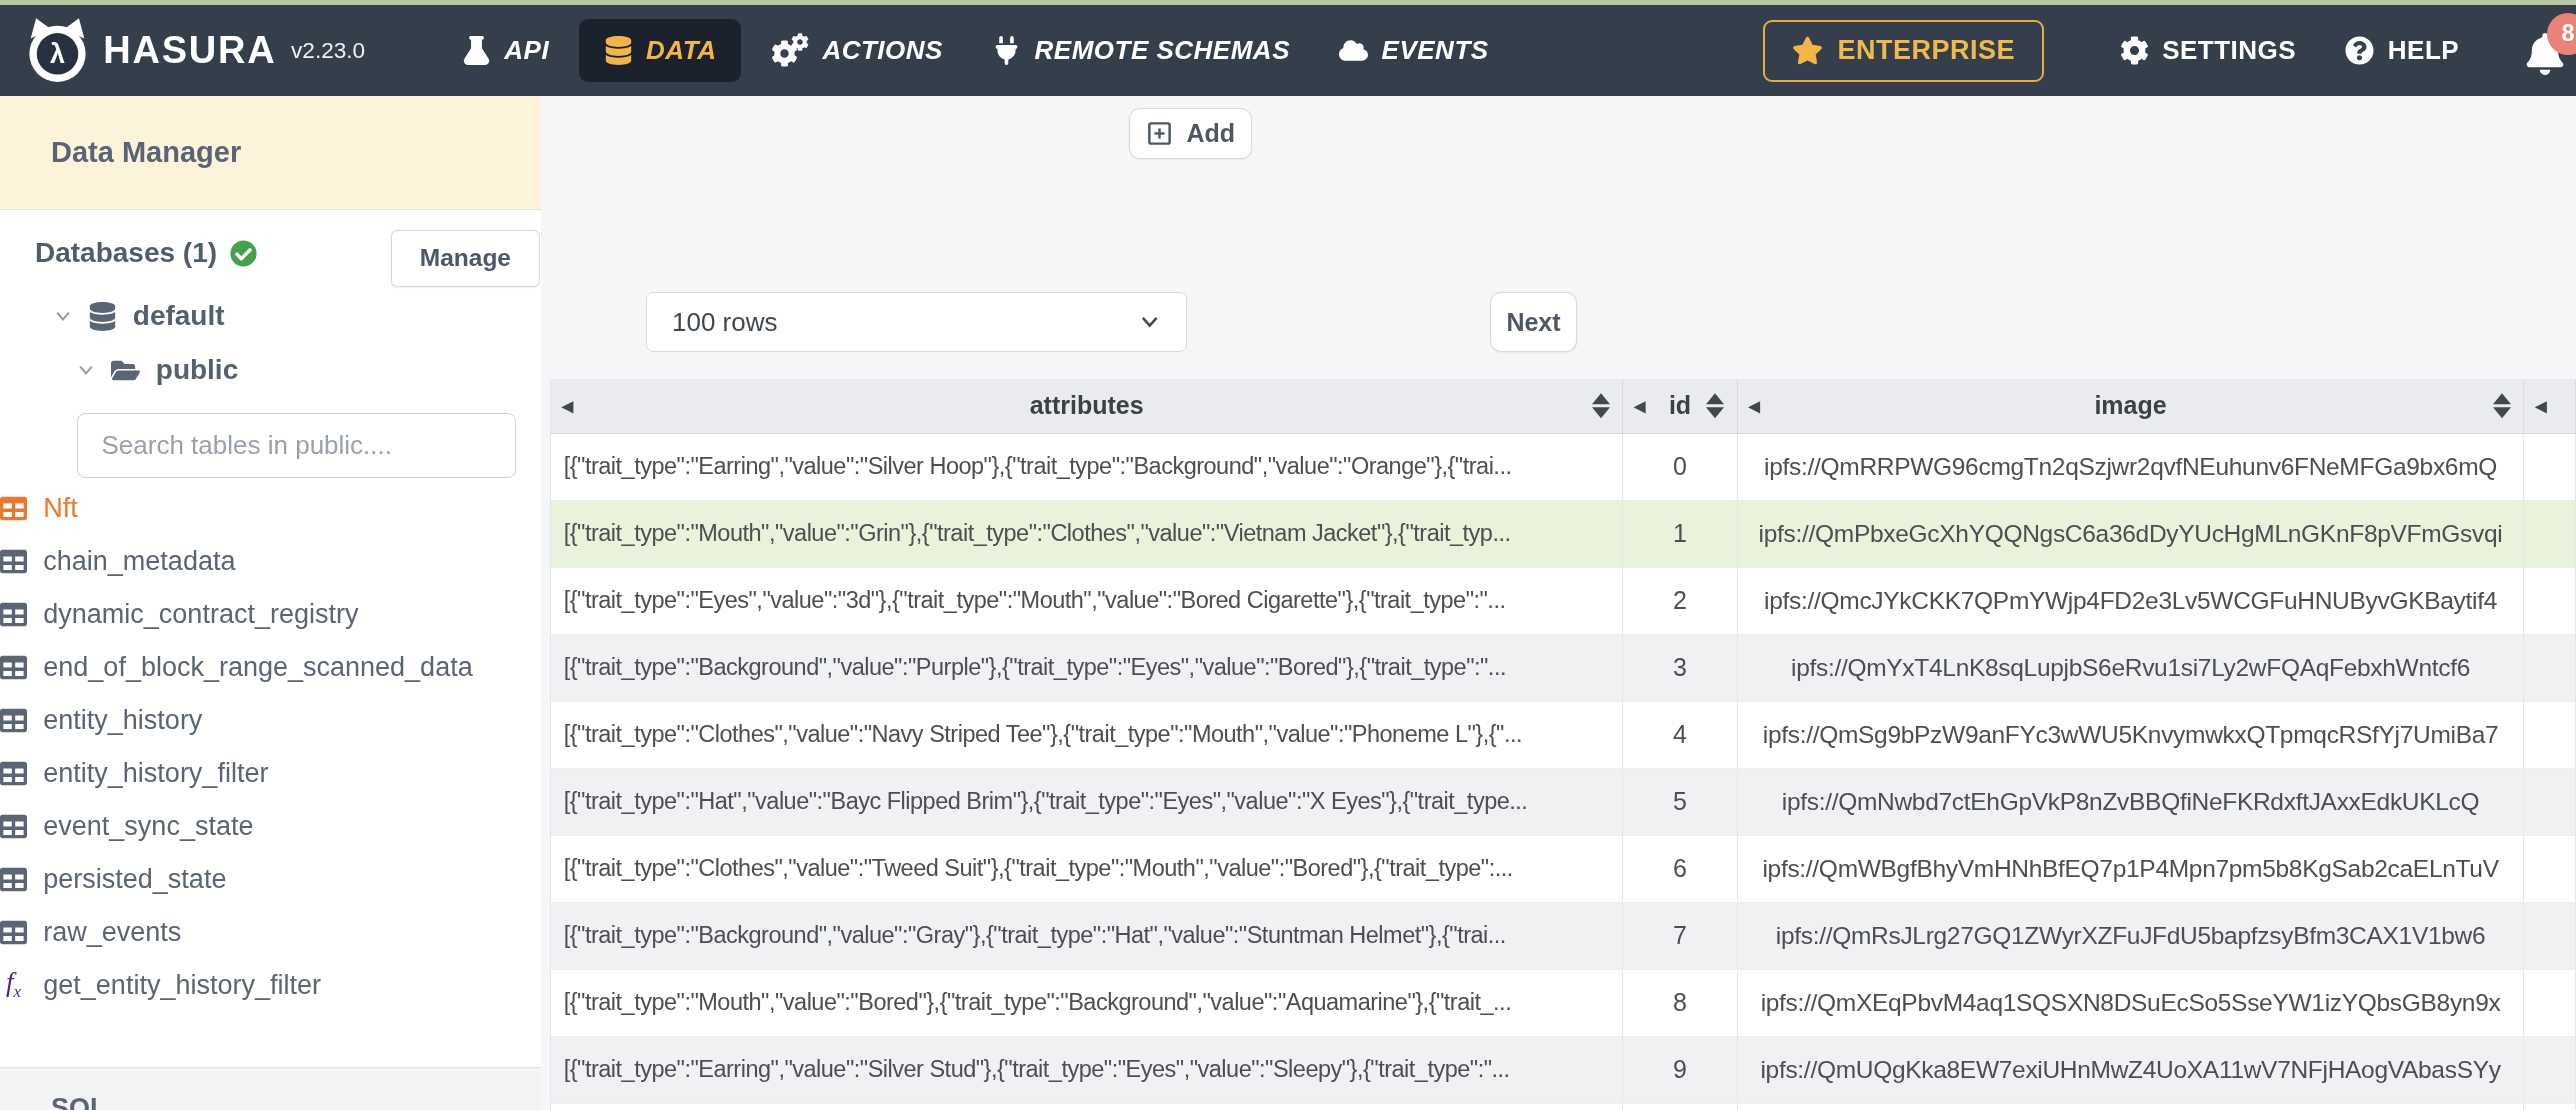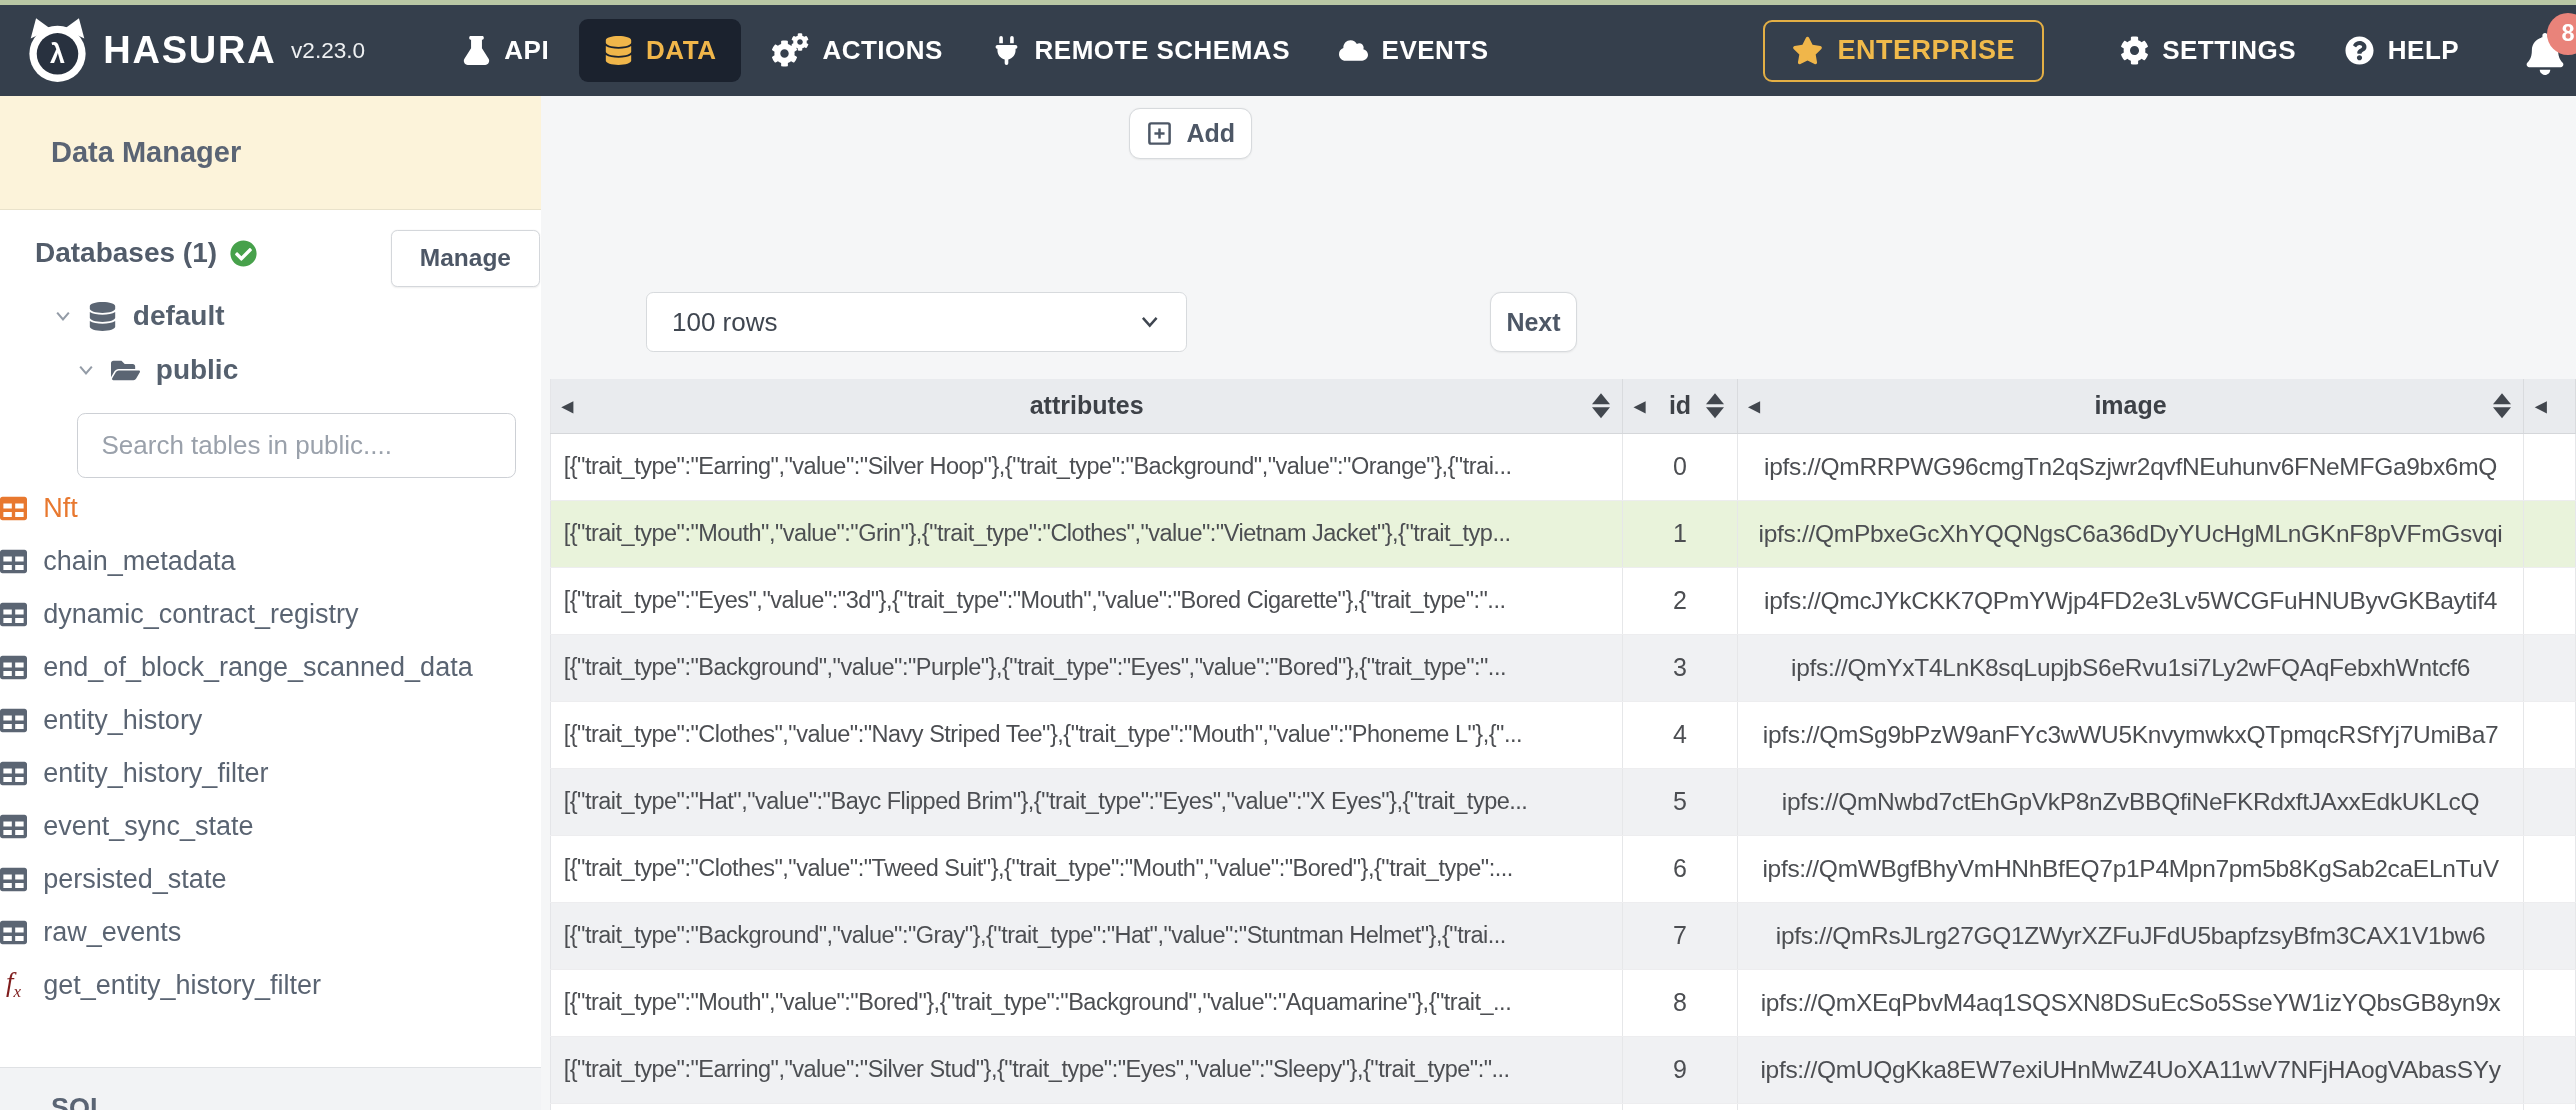--- a/index.html
+++ b/index.html
@@ -6,21 +6,21 @@
   html,body { margin:0; padding:0; }
   .screen { position:relative; width:2576px; height:1110px; overflow:hidden;
             background:#f4f5f6; font-family:"Liberation Sans", sans-serif; }
 
   
   .topstrip { height:5.4px; background:#b9c7a4; }
   .navbar { height:91px; background:#353f4c; display:flex; align-items:center; color:#fff; }
   .logo { width:67px; height:67px; margin-left:23.5px; flex:0 0 auto; }
   .brand { font-size:38px; font-weight:bold; letter-spacing:1.8px; margin-left:12.7px; }
   .version { font-size:22.6px; margin-left:14.5px; color:#eef0f2; }
-  .nav { display:flex; align-items:center; margin-left:72px; height:100%; }
+  .nav { display:flex; align-items:center; margin-left:72px; height:100%;font-style:italic; }
   .nav-item { display:flex; align-items:center; gap:13.6px; font-size:26px; font-weight:bold;
               padding:0 24.5px; height:100%; cursor:pointer; letter-spacing:0.5px; }
   .nav-item svg { width:29px; height:29px; fill:#fff; }
   .nav-item.active { height:63px; background:#1b222e; border-radius:9px; margin:0 5.4px; color:#f0b64a; }
   .nav-item.active svg { fill:#f0b64a; }
   .gears { position:relative; width:38px; height:33px; }
   .gears svg.g1 { width:27px; height:27px; position:absolute; left:0; bottom:0; }
   .gears svg.g2 { width:18px; height:18px; position:absolute; right:0; top:-1.8px; }
   .nav-right { margin-left:auto; display:flex; align-items:center; height:100%; }
   .enterprise { display:flex; align-items:center; gap:14.5px; border:2.7px solid #e3af45; border-radius:9px;
@@ -51,21 +51,21 @@
   .search { display:block; margin:27px 0 0 77px; width:439px; height:65px; border:1.8px solid #cdd0d5;
             border-radius:8.2px; font-size:26px; padding:0 23.5px; color:#3a3f46; background:#fff;
             font-family:inherit; outline:none; }
   .search::placeholder { color:#9aa1ab; }
   .tbl-list { margin-top:3.6px; }
   .tbl-item { display:flex; align-items:center; gap:16.3px; height:53px;
               font-size:27px; color:#5a6472; cursor:pointer; }
   .tbl-item svg { width:27px; height:27px; fill:#5b6573; flex:0 0 auto; }
   .tbl-item.selected { color:#e8782f; }
   .tbl-item.selected svg { fill:#e8782f; }
-  .fx-ic { font-style:italic; font-family:"Liberation Serif", serif; font-size:27px; color:#7f1d1d;
+  .fx-ic { font-style:italic; font-family:"Liberation Serif", serif; font-size:27px; color:#4c1d95;
            width:27px; text-align:center; flex:0 0 auto; }
   .fx-ic sub { font-size:17px; }
   .sb-footer { position:absolute; left:0; right:0; bottom:0; height:43px; background:#f2f3f5;
                border-top:0.9px solid #dfe1e4; padding-left:51px; font-size:27px; font-weight:bold;
                color:#5a6474; line-height:80px; overflow:hidden; }
 
   
   .main { position:absolute; top:96px; left:541px; right:0; bottom:0; background:#f5f6f7; overflow:hidden; }
   .btn { background:#fff; border:0.9px solid #d7dadd; border-radius:11px; color:#4d5766;
          font-weight:bold; font-family:inherit; box-shadow:0 0.9px 1.8px rgba(0,0,0,.06); cursor:pointer;

